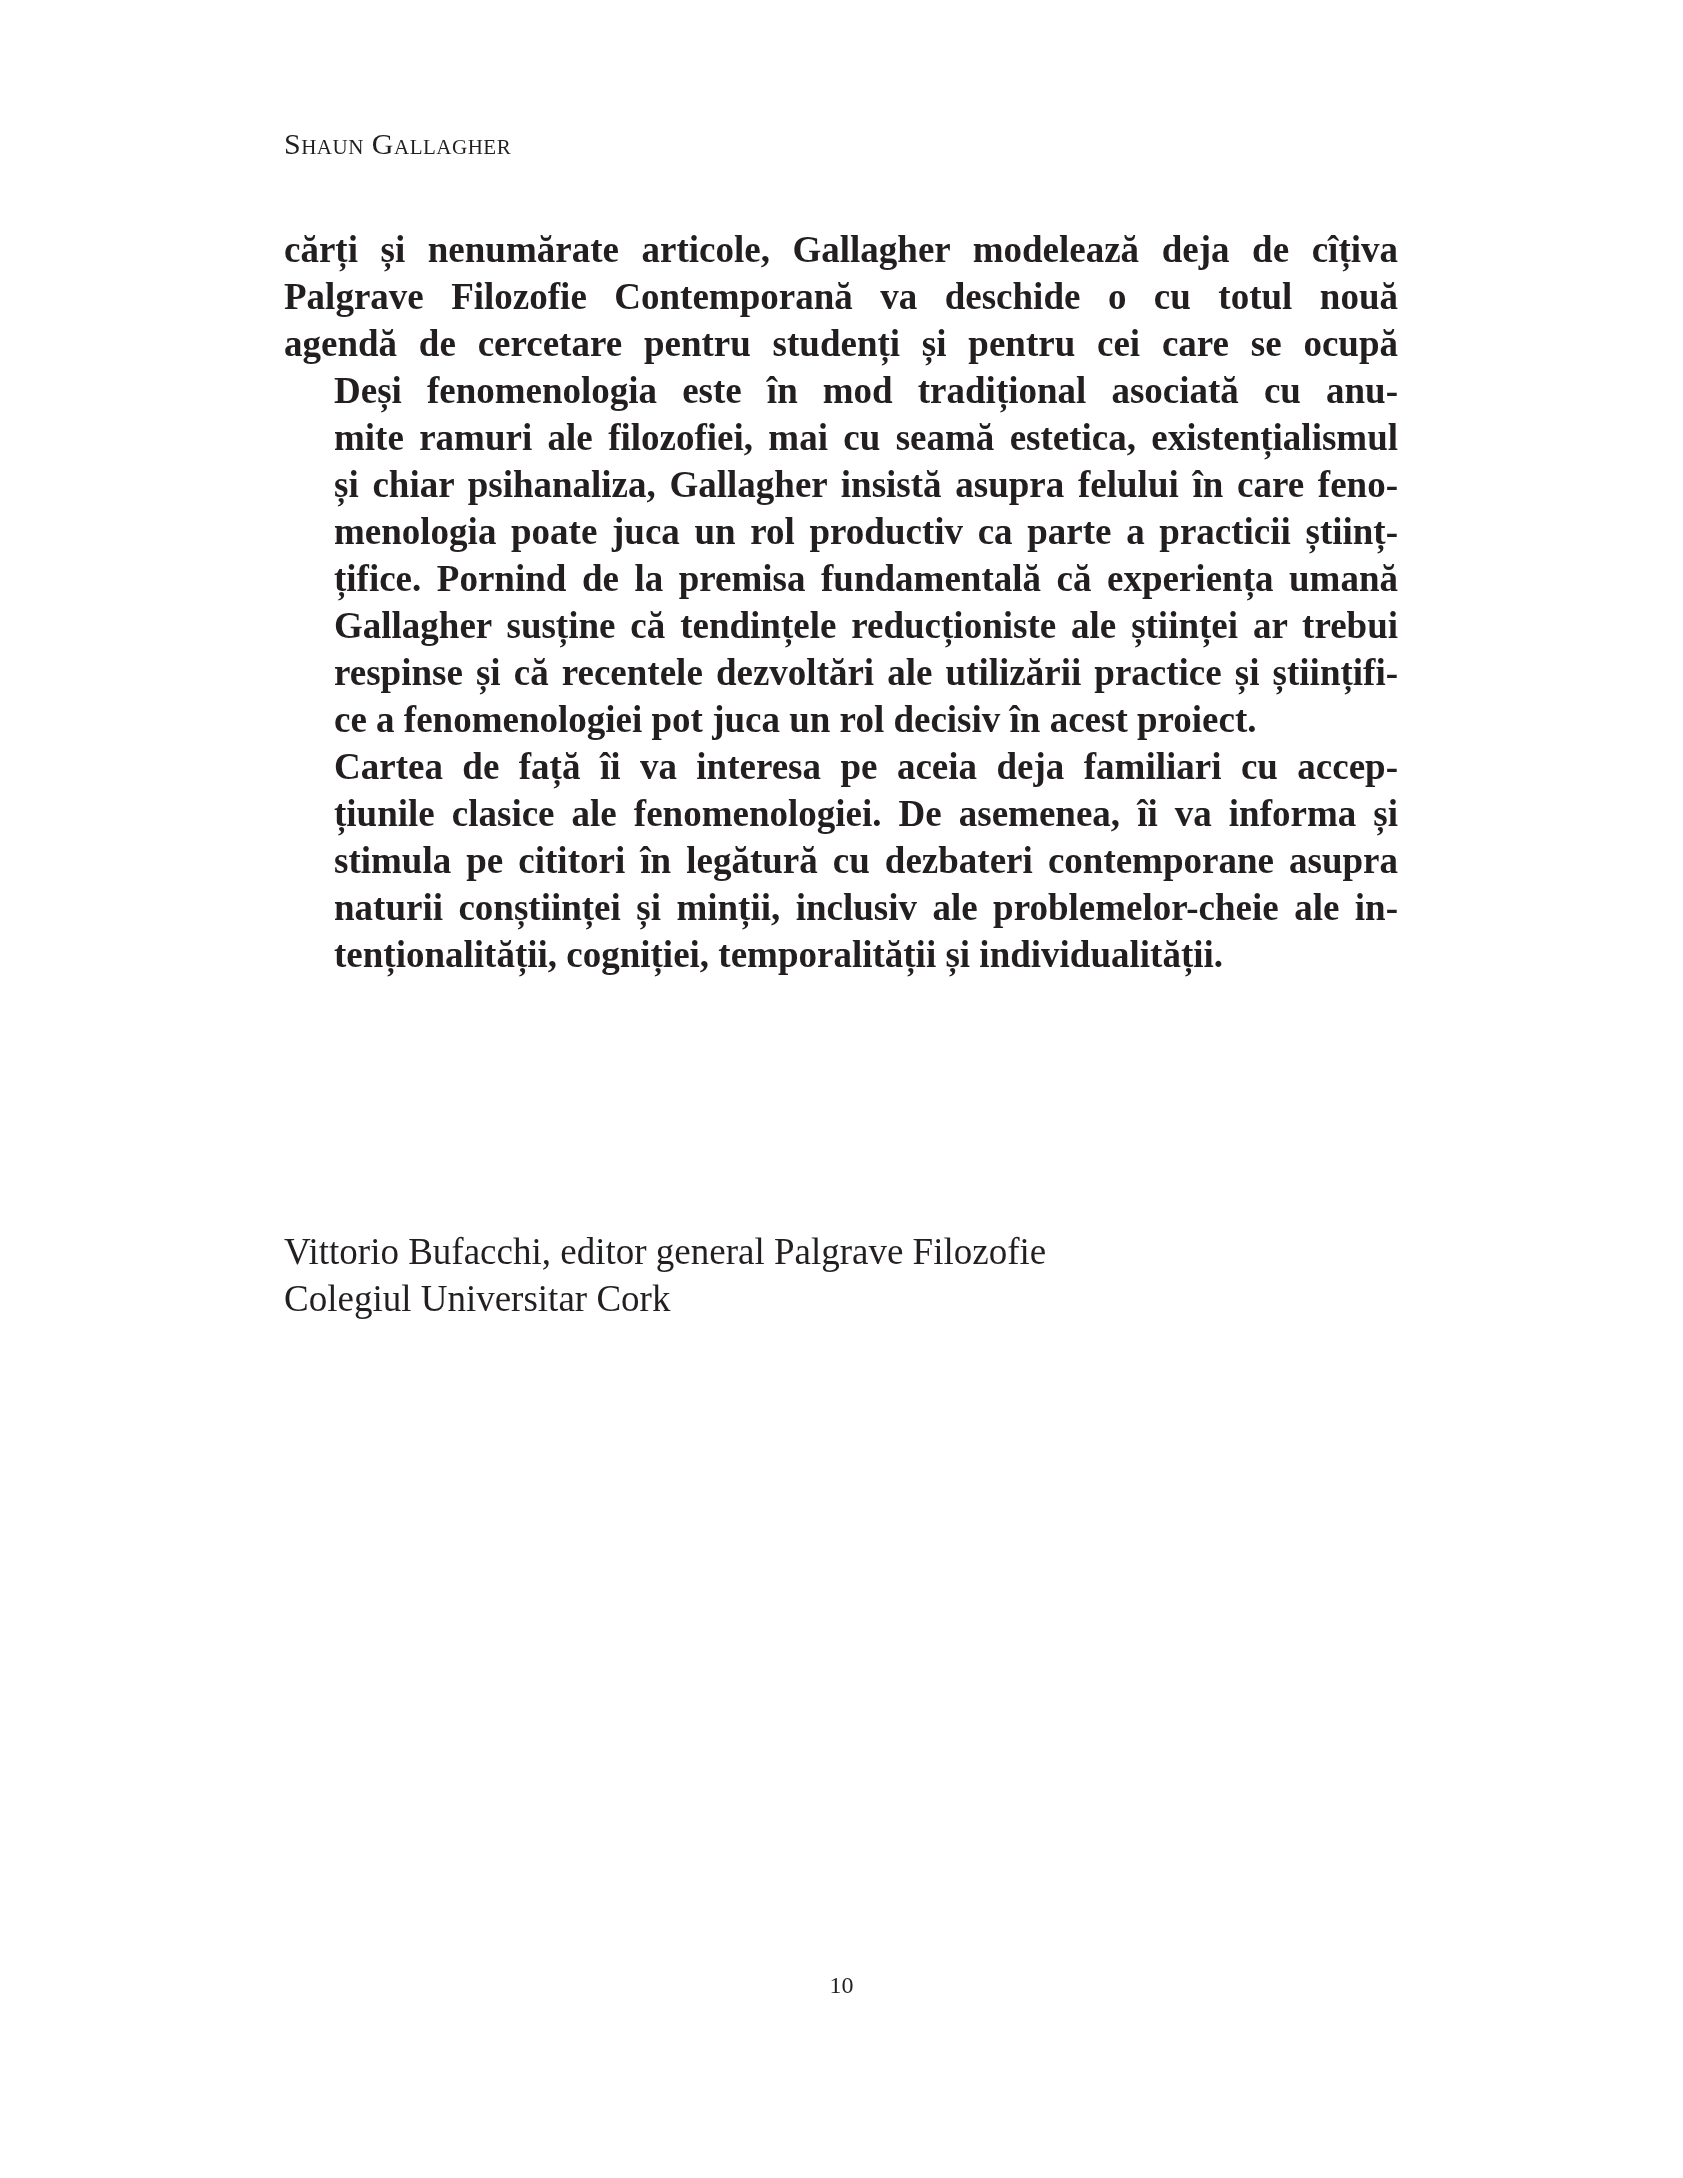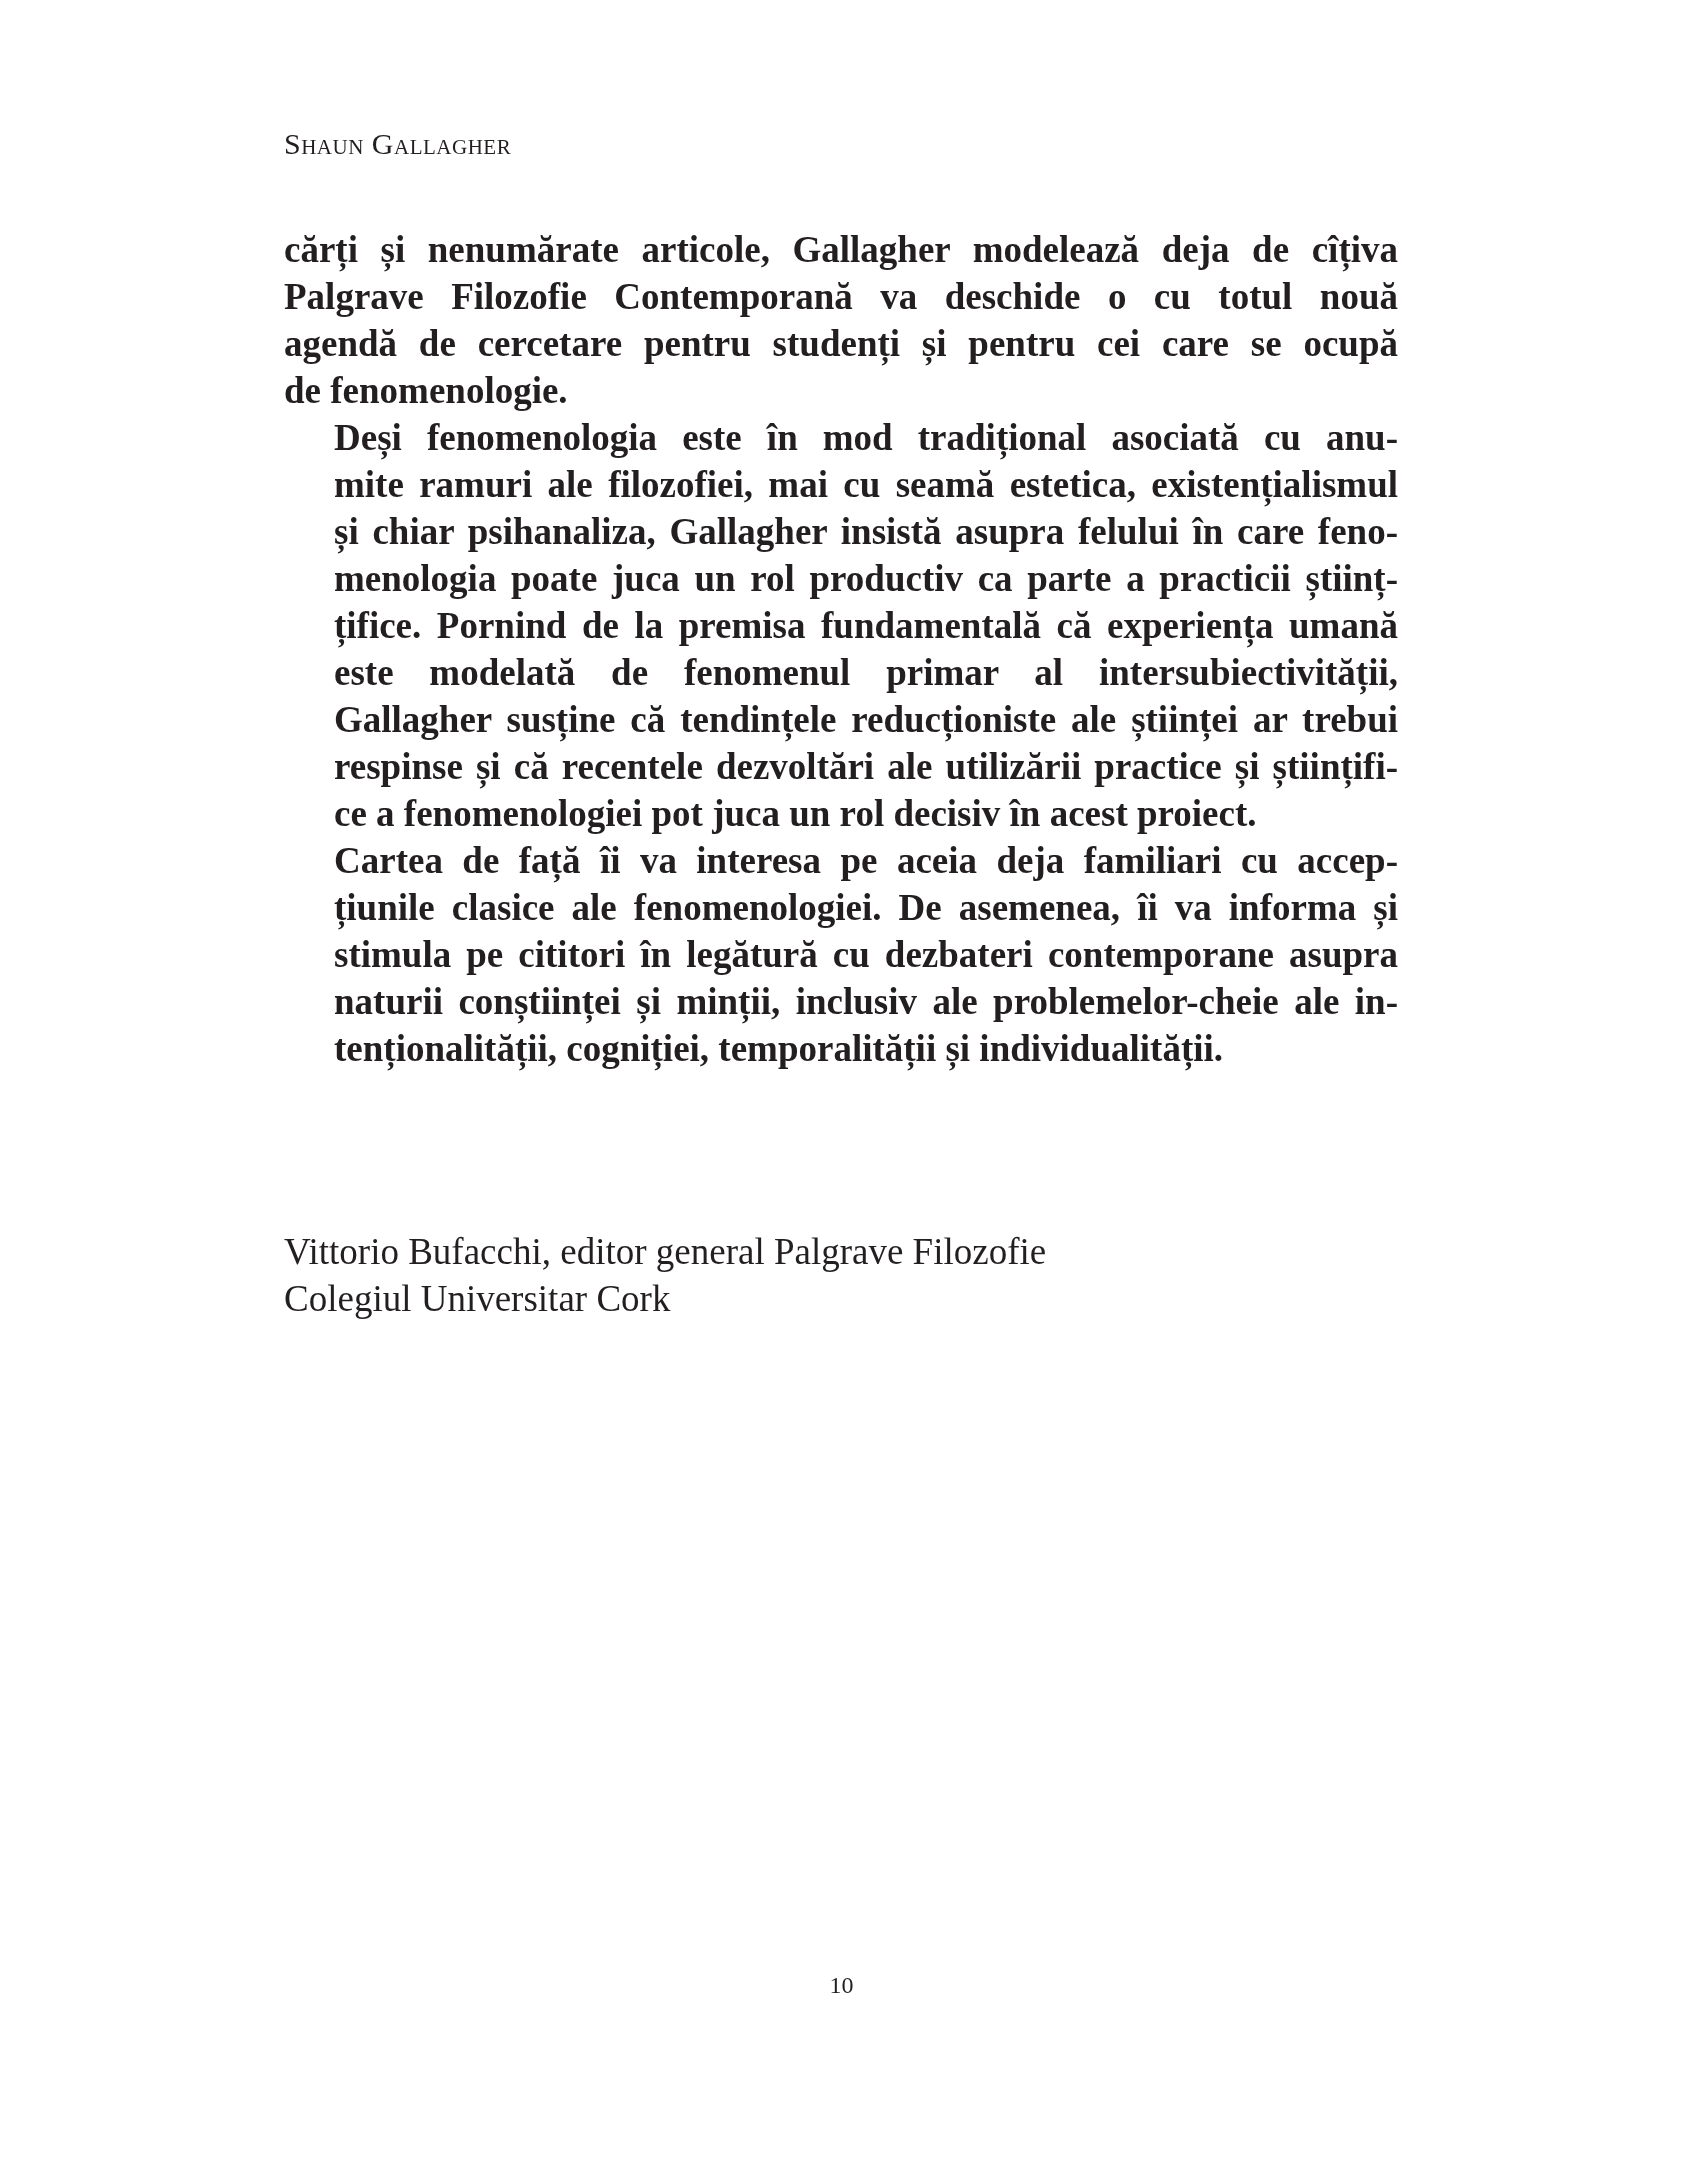--- a/index.html
+++ b/index.html
@@ -72,29 +72,27 @@
 </head>
 <body>
 
 <div class="running-head">Shaun Gallagher</div>
 
 <div class="body-text">
   <p>
     <span class="line">cărți și nenumărate articole, Gallagher modelează deja de cîțiva</span>
     <span class="line">Palgrave Filozofie Contemporană va deschide o cu totul nouă</span>
     <span class="line">agendă de cercetare pentru studenți și pentru cei care se ocupă</span>
-    <span class="line last">de fenomenologie.</span>
   </p>
   <p class="indent">
     <span class="line" style="text-indent:50px">Deși fenomenologia este în mod tradițional asociată cu anu-</span>
     <span class="line">mite ramuri ale filozofiei, mai cu seamă estetica, existențialismul</span>
     <span class="line">și chiar psihanaliza, Gallagher insistă asupra felului în care feno-</span>
     <span class="line">menologia poate juca un rol productiv ca parte a practicii științ-</span>
     <span class="line">țifice. Pornind de la premisa fundamentală că experiența umană</span>
-    <span class="line">este modelată de fenomenul primar al intersubiectivității,</span>
     <span class="line">Gallagher susține că tendințele reducționiste ale științei ar trebui</span>
     <span class="line">respinse și că recentele dezvoltări ale utilizării practice și științifi-</span>
     <span class="line last">ce a fenomenologiei pot juca un rol decisiv în acest proiect.</span>
   </p>
   <p class="indent">
     <span class="line" style="text-indent:50px">Cartea de față îi va interesa pe aceia deja familiari cu accep-</span>
     <span class="line">țiunile clasice ale fenomenologiei. De asemenea, îi va informa și</span>
     <span class="line">stimula pe cititori în legătură cu dezbateri contemporane asupra</span>
     <span class="line">naturii conștiinței și minții, inclusiv ale problemelor-cheie ale in-</span>
     <span class="line last">tenționalității, cogniției, temporalității și individualității.</span>

